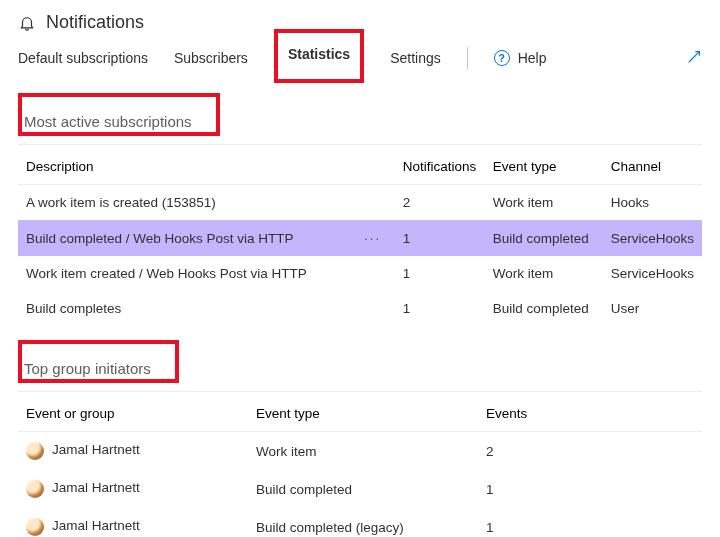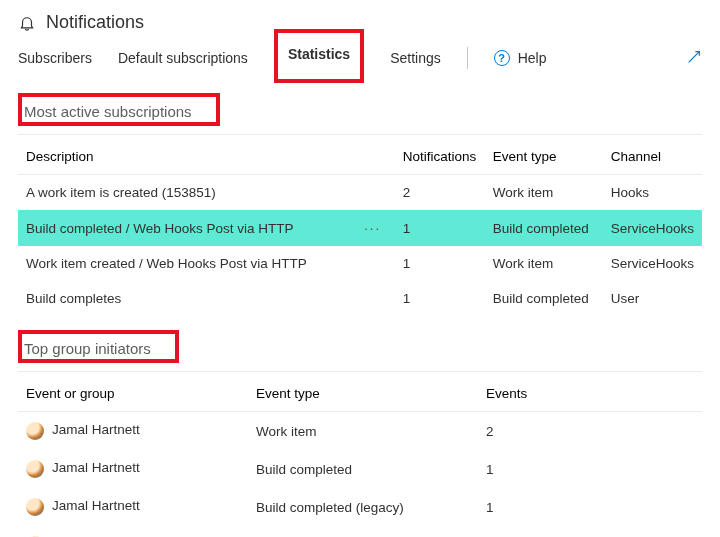--- a/index.html
+++ b/index.html
@@ -60,21 +60,21 @@
     position: relative;
     top: -2px;
     padding: 2px 10px 6px 10px;
     text-align: right;
   }
   .section-title {
     font-size: 15px; color: #605e5c; font-weight: 400;
     padding: 6px 10px 6px 0;
   }
   .redbox-section {
-    padding: 6px 14px 2px 2px;
+    padding: 16px 14px 2px 2px;
     margin: 6px 0 4px 0;
   }
   hr.sep {
     border: none; border-top: 1px solid #edebe9;
     margin: 4px 0 0 0;
   }
   .table { width: 100%; border-collapse: collapse; }
   .table th, .table td {
     text-align: left;
     font-weight: 400;
@@ -85,21 +85,21 @@
     color: #000000;
     border-bottom: 1px solid #edebe9;
     padding-top: 14px;
     padding-bottom: 10px;
   }
   .table td { color: #323130; }
   .t1-col-desc { width: 390px; }
   .t1-col-notif { width: 90px; }
   .t1-col-etype { width: 120px; }
   .t1-col-chan  { width: auto; }
-  .row-highlight td { background: #5eead4; }
+  .row-highlight td { background: #c4b5fd; }
   .ellipsis {
     color: #605e5c; letter-spacing: 1px; padding: 0 6px;
     font-size: 14px; cursor: pointer;
   }
   .desc-cell { display: flex; align-items: center; }
   .desc-cell .desc-text { flex: 1; }
   .t2-col-user  { width: 230px; }
   .t2-col-etype { width: 230px; }
   .t2-col-ev    { width: auto; }
   .user-cell { display: flex; align-items: flex-start; gap: 8px; }
@@ -116,22 +116,22 @@
 
   <div class="header-row">
     <svg width="18" height="18" viewBox="0 0 24 24" fill="none" stroke="#323130" stroke-width="1.6">
       <path d="M18 16v-5a6 6 0 10-12 0v5l-1.5 2.5h15L18 16z"></path>
       <path d="M10 19.5a2 2 0 004 0"></path>
     </svg>
     <span class="page-title">Notifications</span>
   </div>
 
   <div class="tabbar">
+    <span class="tab">Default subscriptions</span>
     <span class="tab">Subscribers</span>
-    <span class="tab">Default subscriptions</span>
     <span class="tab tab-active redbox redbox-tab">Statistics</span>
     <span class="tab">Settings</span>
     <span class="vdiv"></span>
     <span class="help-group">
       <span class="help-circle">?</span>
       <span>Help</span>
     </span>
     <span class="spacer"></span>
     <span class="expand-btn">
       <svg width="16" height="16" viewBox="0 0 24 24" fill="none" stroke="#0078d4" stroke-width="1.8">

